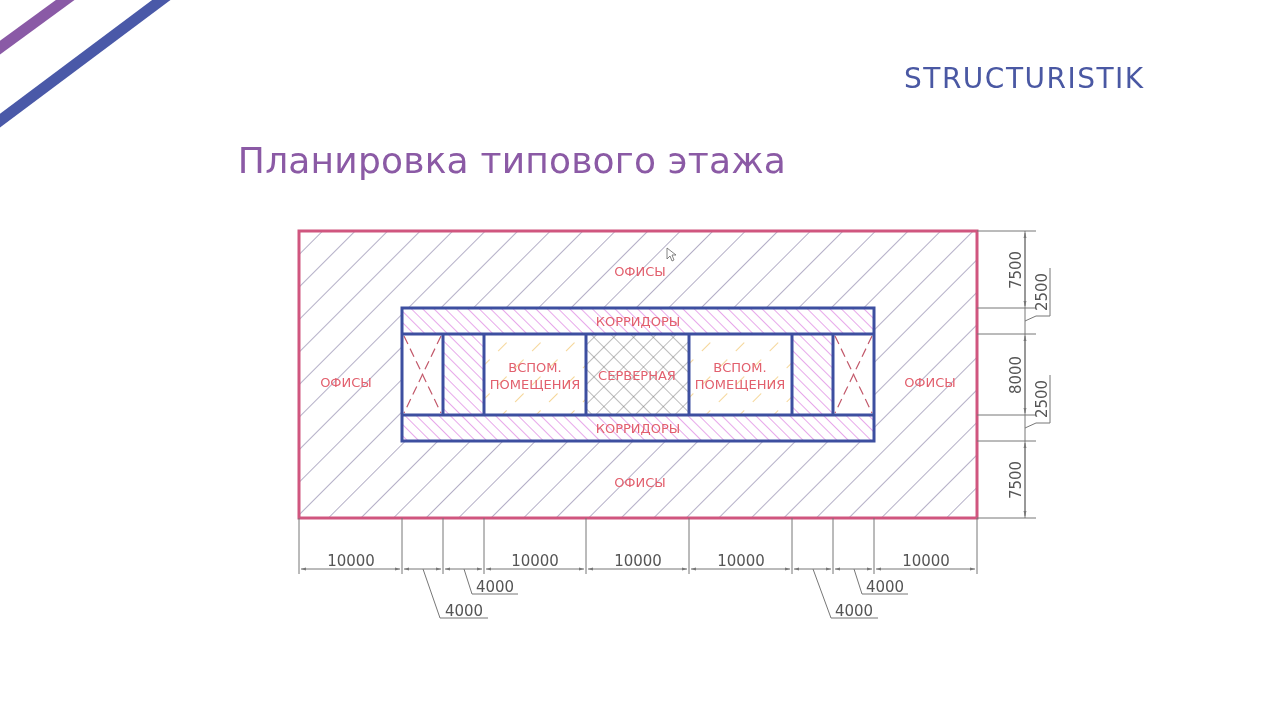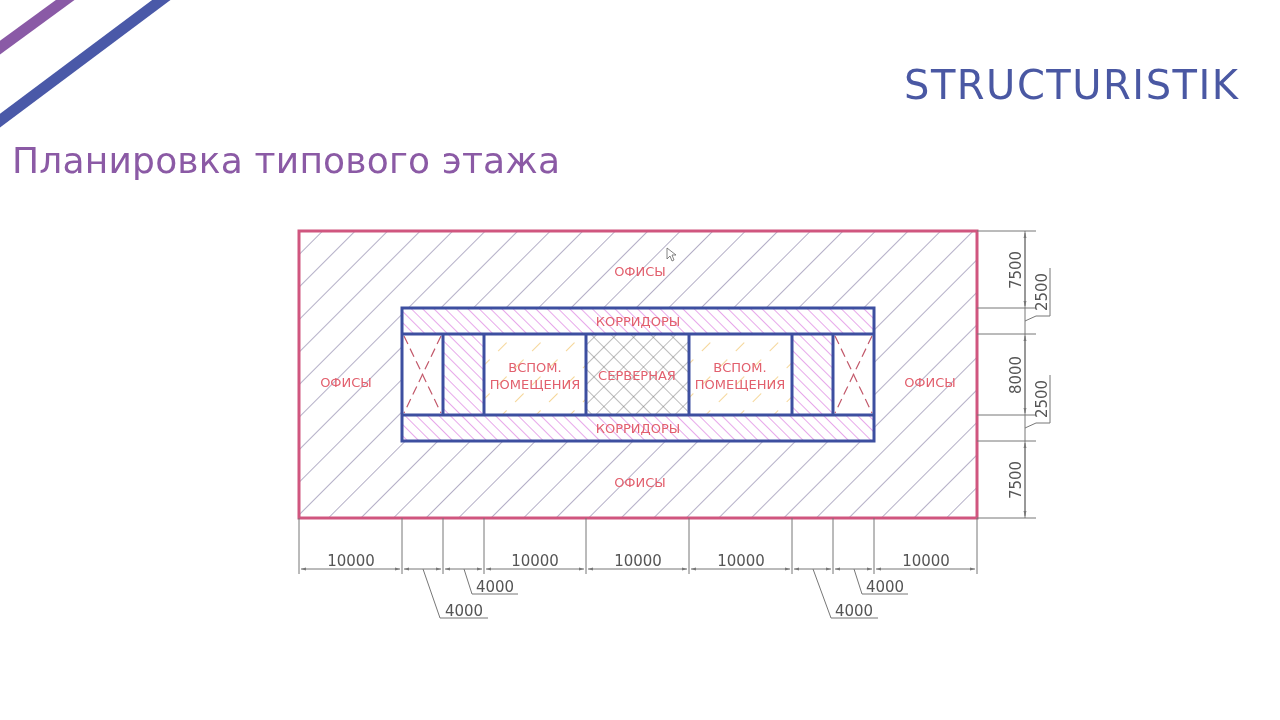--- a/index.html
+++ b/index.html
@@ -1,26 +1,26 @@
 <!DOCTYPE html>
 <html><head>
   <meta charset="utf-8">
   <style>
     html, body { margin: 0; padding: 0; background: #ffffff; }
     body { width: 1280px; height: 720px; position: relative; overflow: hidden; font-family: "DejaVu Sans", sans-serif; }
     .deco { position: absolute; left: 0; top: 0; }
     .brand {
       position: absolute; left: 904px; top: 62px;
-      font-family: "DejaVu Sans", sans-serif; font-size: 40px; letter-spacing: 1.5px;
+      font-family: "DejaVu Sans", sans-serif; font-size: 28px; letter-spacing: 1.5px;
       color: #4a58a3; font-weight: normal;
     }
     .title {
-      position: absolute; left: 0; width: 1024px; top: 140px; text-align: left;
+      position: absolute; left: 0; width: 1024px; top: 140px; text-align: center;
       font-family: "DejaVu Sans", sans-serif; font-size: 36px; color: #8b5aa5;
-      padding-left: 12px; letter-spacing: 0.2px;
+      padding-left: 0; letter-spacing: 0.2px;
     }
     .plan { position: absolute; left: 0; top: 0; }
     .lbl { font-family: "DejaVu Sans", sans-serif; font-size: 13px; fill: #e2606e; }
     .dim { font-family: "DejaVu Sans", sans-serif; font-size: 15px; fill: #555555; }
   </style>
 </head>
 <body>
 
 <svg class="deco" width="200" height="140" viewBox="0 0 200 140">
   <line x1="-10" y1="55" x2="72" y2="-5" stroke="#8a5aa6" stroke-width="11"></line>

